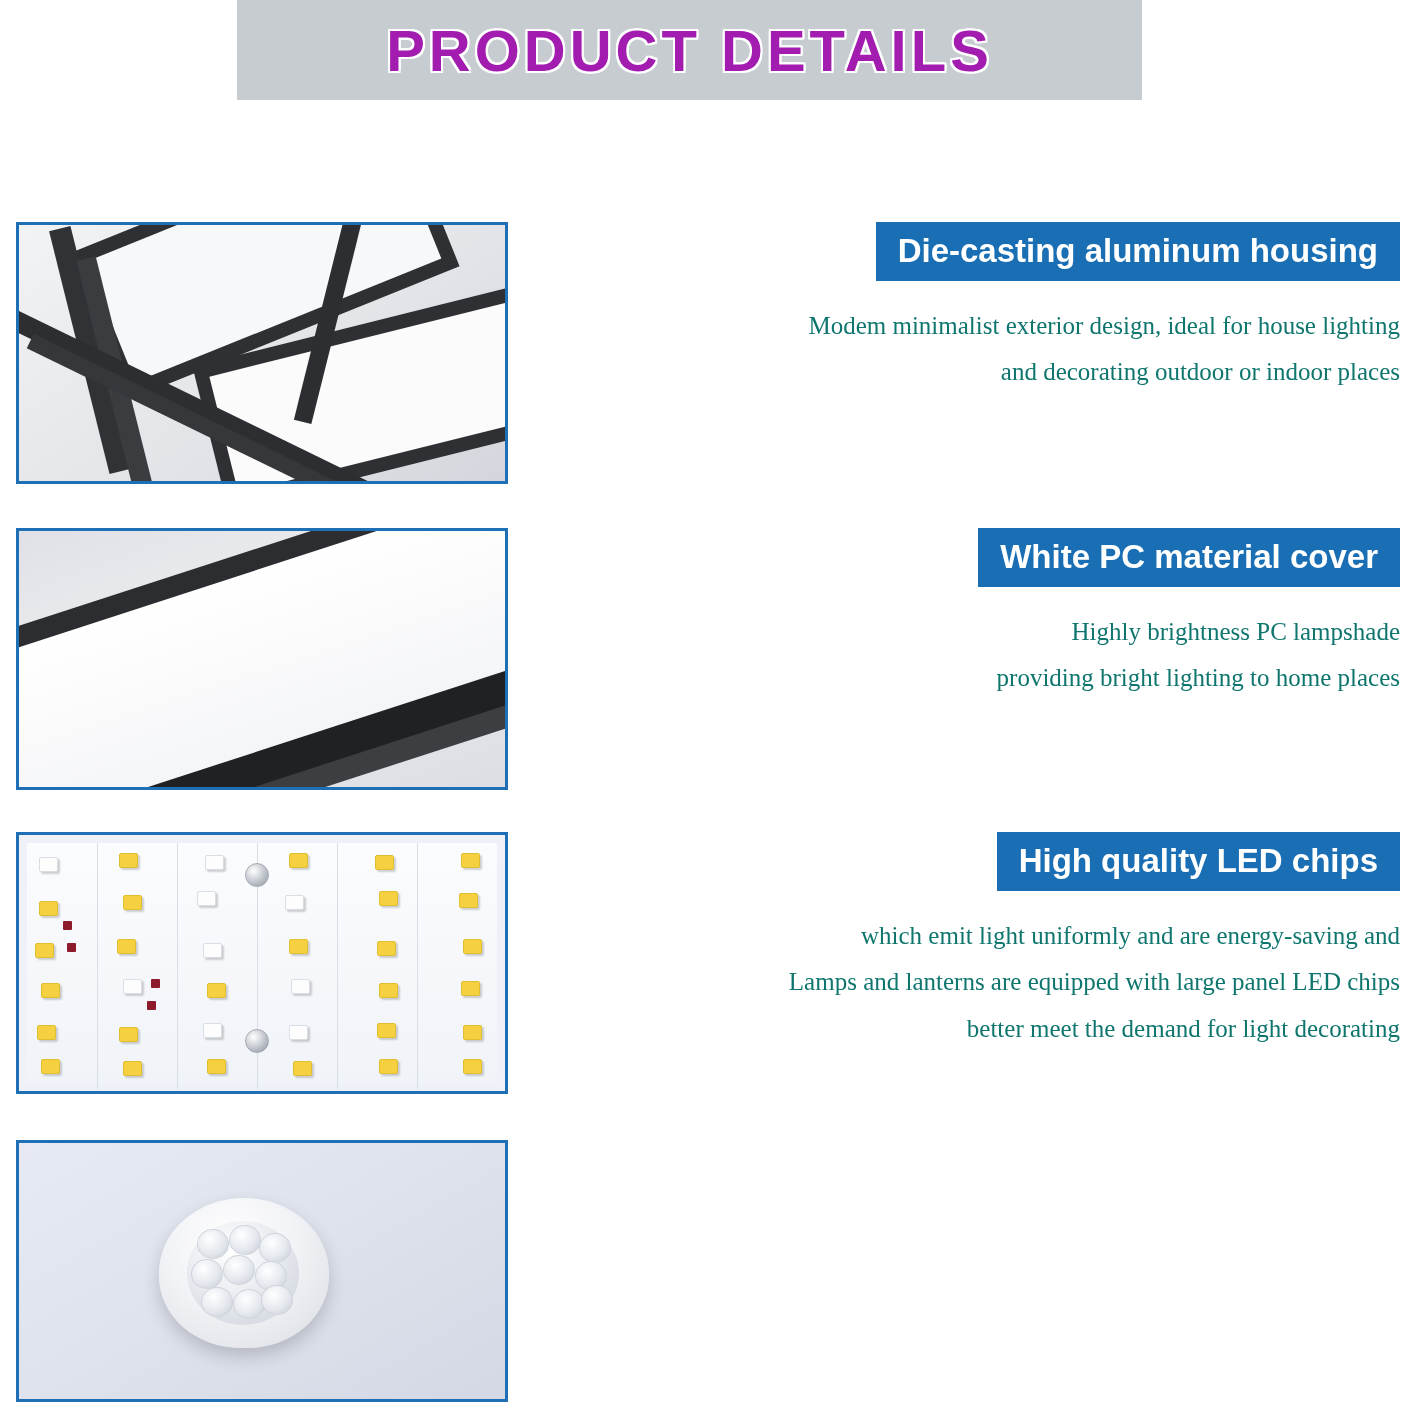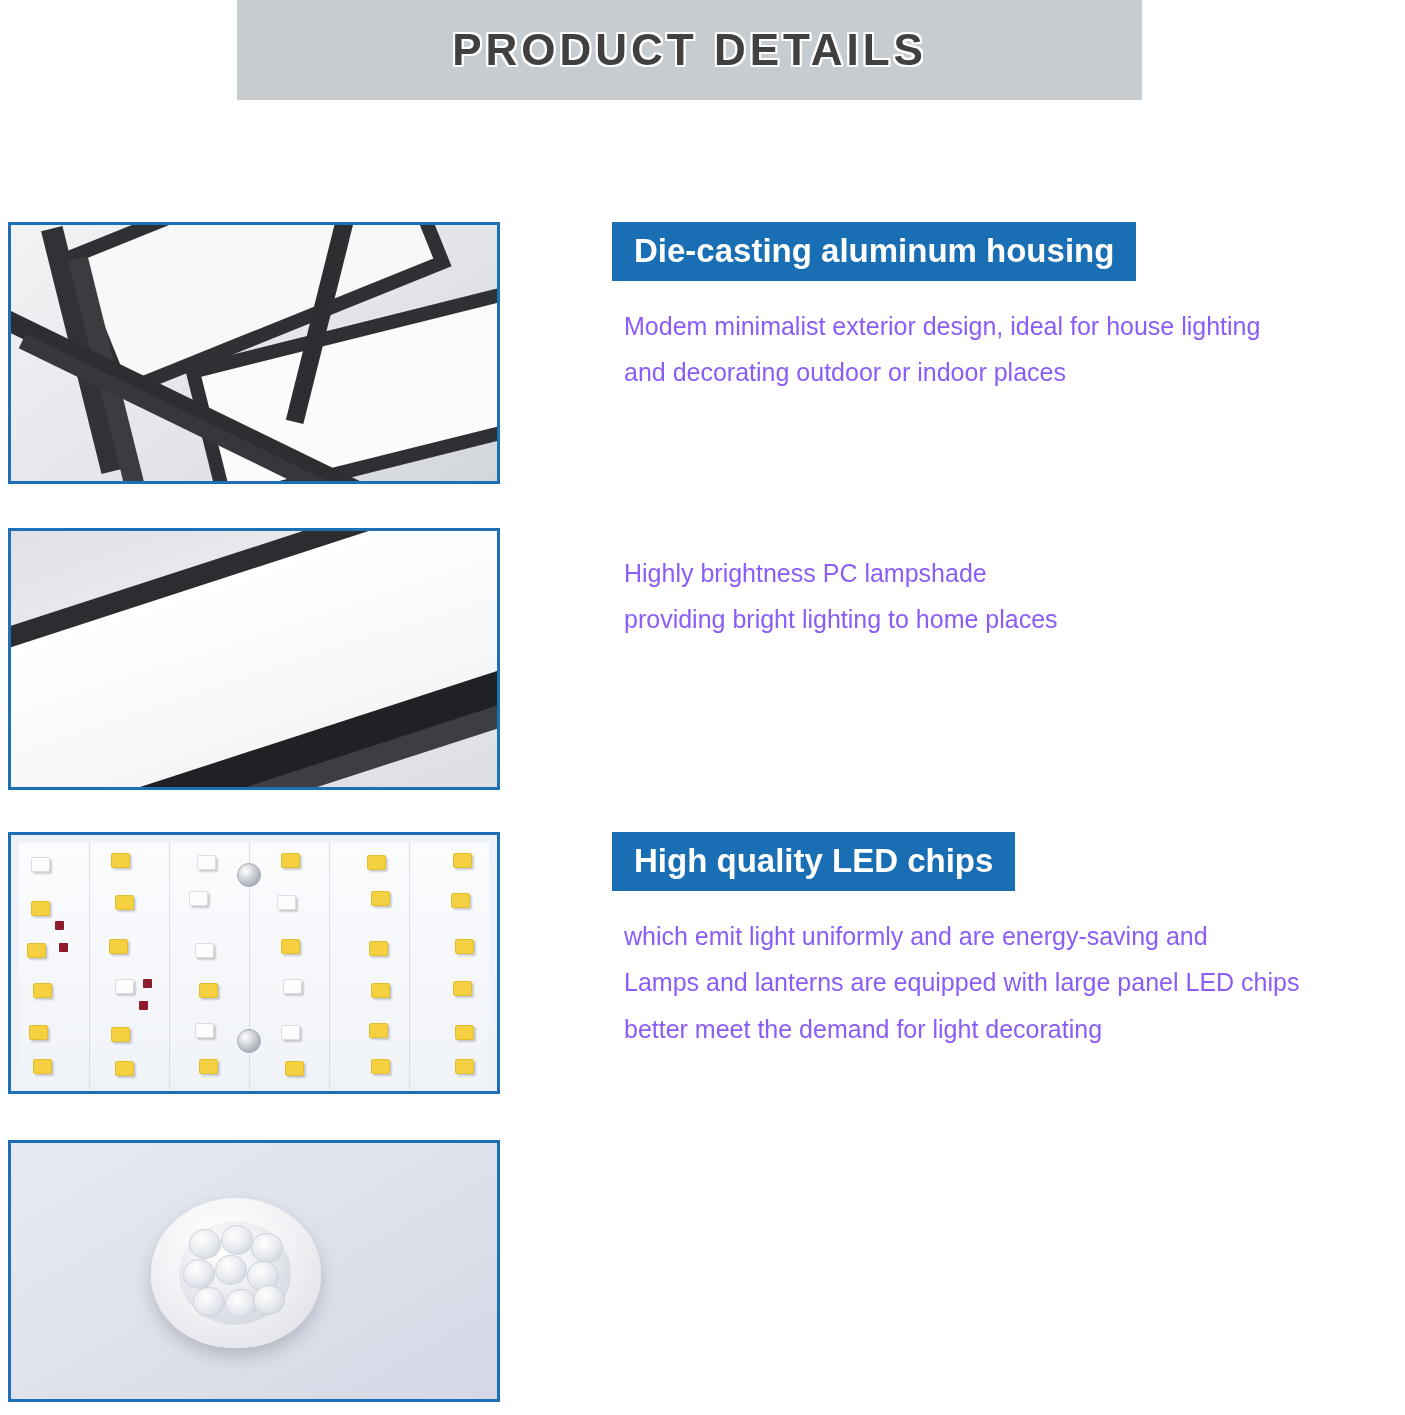--- a/index.html
+++ b/index.html
@@ -21,37 +21,38 @@
     left: 237px;
     top: 0px;
     width: 905px;
     height: 100px;
     background: #c7ccd1;
     display: flex;
     align-items: center;
     justify-content: center;
   }
   .header-title {
-    font-size: 44px;
+    font-size: 58px;
     font-weight: bold;
     letter-spacing: 4px;
-    color: #404040;
+    color: #a21caf;
     text-shadow:
       2px 0 0 #ffffff, -2px 0 0 #ffffff,
       0 2px 0 #ffffff, 0 -2px 0 #ffffff,
       2px 2px 0 #ffffff, -2px -2px 0 #ffffff,
       2px -2px 0 #ffffff, -2px 2px 0 #ffffff;
     white-space: nowrap;
   }
 
   
   .row {
     position: absolute;
-    left: 0;
+    left: 8px;
     width: 1202px;
+    text-align: right;
   }
   .thumb {
     position: absolute;
     left: 8px;
     width: 492px;
     border: 3px solid #1e6fb5;
     box-sizing: border-box;
     overflow: hidden;
     background: #e9eaee;
   }
@@ -66,23 +67,24 @@
     color: #ffffff;
     font-size: 33px;
     font-weight: bold;
     padding: 12px 22px 14px 22px;
     line-height: 1;
     white-space: nowrap;
   }
   .body-text {
     margin-top: 22px;
     font-size: 25px;
-    color: #8b5cf6;
+    color: #0f766e;
     line-height: 1.85;
     padding-left: 12px;
+    font-family: Liberation Serif, serif;
   }
   .body-text div { white-space: nowrap; }
 
   
   .img1 { height: 262px; }
   .i1-bg {
     position: absolute; inset: 0;
     background: linear-gradient(145deg,#f2f3f5 0%,#e3e5e9 55%,#d3d6dc 100%);
   }
   .i1-panelA {
@@ -215,20 +217,21 @@
 
 <div class="row" style="top:528px;height:280px;">
   <div class="thumb img2">
     <div class="i2-bg"></div>
     <div class="i2-bar-top"></div>
     <div class="i2-white"></div>
     <div class="i2-bar-bottom"></div>
     <div class="i2-bar-edge"></div>
   </div>
   <div class="text-col">
+    <div class="badge">White PC material cover</div>
     <div class="body-text">
       <div>Highly brightness PC lampshade</div>
       <div>providing bright lighting to home places</div>
     </div>
   </div>
 </div>
 
 <div class="row" style="top:832px;height:280px;">
   <div class="thumb img3">
     <div class="i3-bg"></div>

